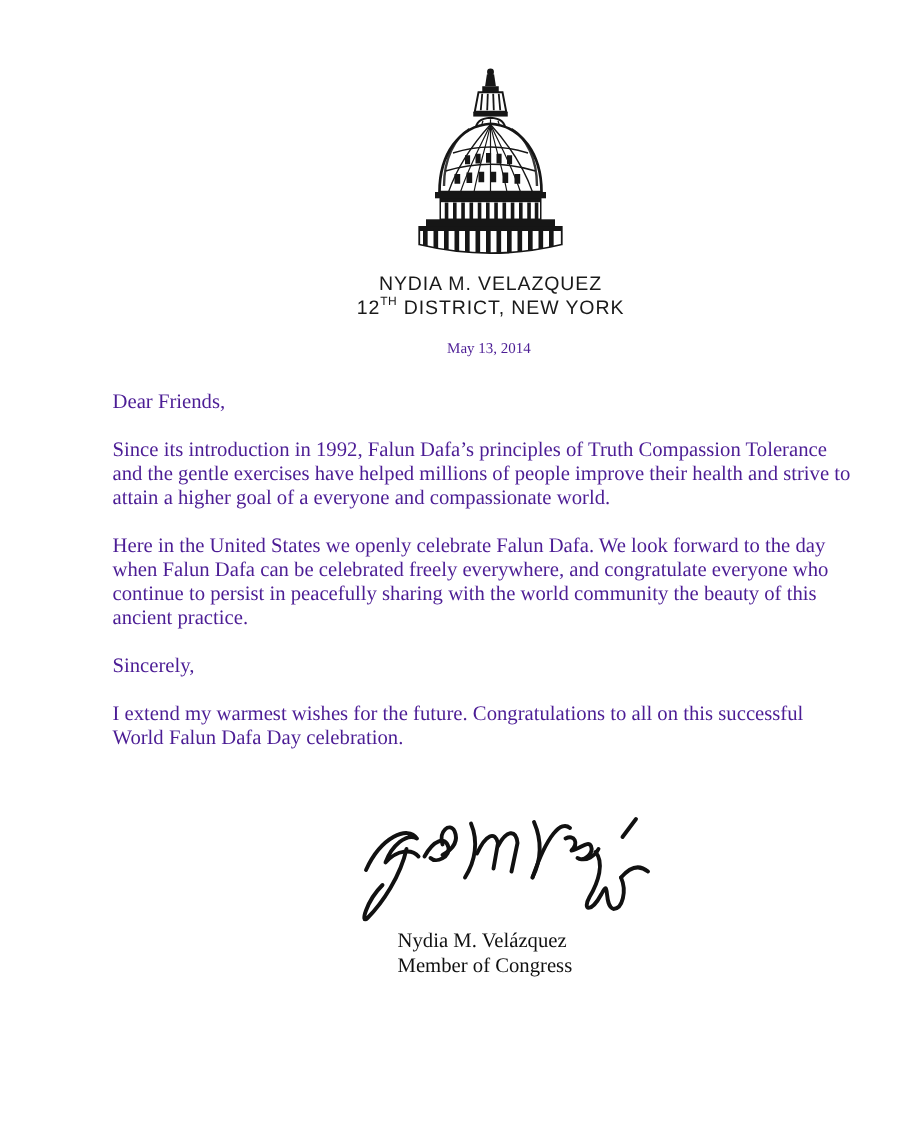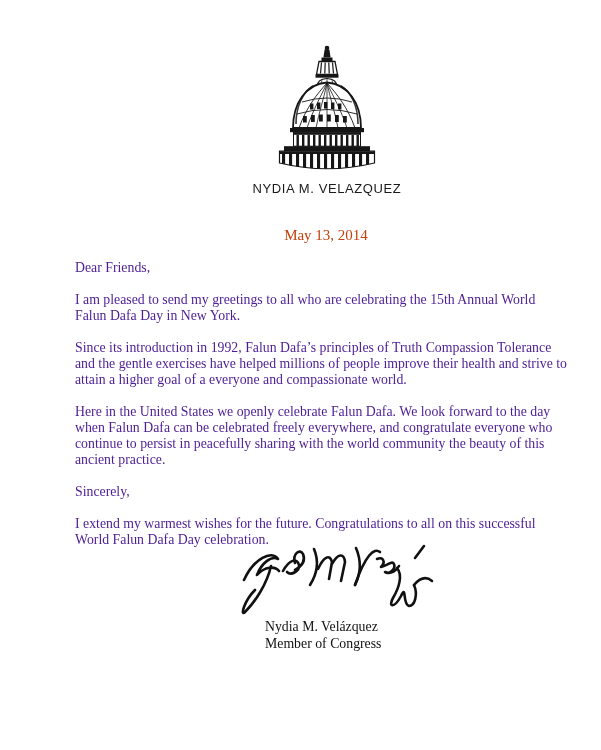--- a/index.html
+++ b/index.html
@@ -20,21 +20,21 @@
   }
   .header-district{
     font-family:"Liberation Sans", sans-serif;
     font-size:13px;letter-spacing:0.6px;
     color:#1a1a1a;white-space:nowrap;
   }
   .header-district .sup{
     font-size:8px;vertical-align:6px;letter-spacing:0.4px;
   }
   .date-line{
-    font-size:15px;color:#c2410c;white-space:nowrap;
+    font-size:10px;color:#4c1d95;white-space:nowrap;
   }
   .body-text{
     left:75px;top:260px;width:520px;
     font-size:13.8px;line-height:16px;color:#4c1d95;
   }
   .body-text p{
     margin:0 0 16px 0;
     white-space:pre-line;
   }
   .sig-name,.sig-title{
@@ -136,27 +136,26 @@
           <rect x="72" y="109" width="3.1" height="22"></rect>
         <rect x="79" y="109" width="3.1" height="22"></rect>
           <rect x="86" y="109" width="3.1" height="22"></rect>
         <rect x="93" y="109" width="3.1" height="22"></rect>
       </g>
     </svg>
   </div>
 
   <div class="abs center-x header-name" style="left:327px;top:181px;">NYDIA M. VELAZQUEZ</div>
 
+  <div class="abs center-x header-district" style="left:327px;top:196px;"><span>12</span><span class="sup">TH</span><span> DISTRICT, NEW YORK</span></div>
 
   <div class="abs center-x date-line" style="left:326px;top:227px;">May 13, 2014</div>
 
   <div class="abs body-text">
     <p>Dear Friends,</p>
-    <p>I am pleased to send my greetings to all who are celebrating the 15th Annual World
-Falun Dafa Day in New York.</p>
     <p>Since its introduction in 1992, Falun Dafa’s principles of Truth Compassion Tolerance
 and the gentle exercises have helped millions of people improve their health and strive to
 attain a higher goal of a everyone and compassionate world.</p>
     <p>Here in the United States we openly celebrate Falun Dafa. We look forward to the day
 when Falun Dafa can be celebrated freely everywhere, and congratulate everyone who
 continue to persist in peacefully sharing with the world community the beauty of this
 ancient practice.</p>
     <p>Sincerely,</p>
     <p>I extend my warmest wishes for the future. Congratulations to all on this successful
 World Falun Dafa Day celebration.</p>

